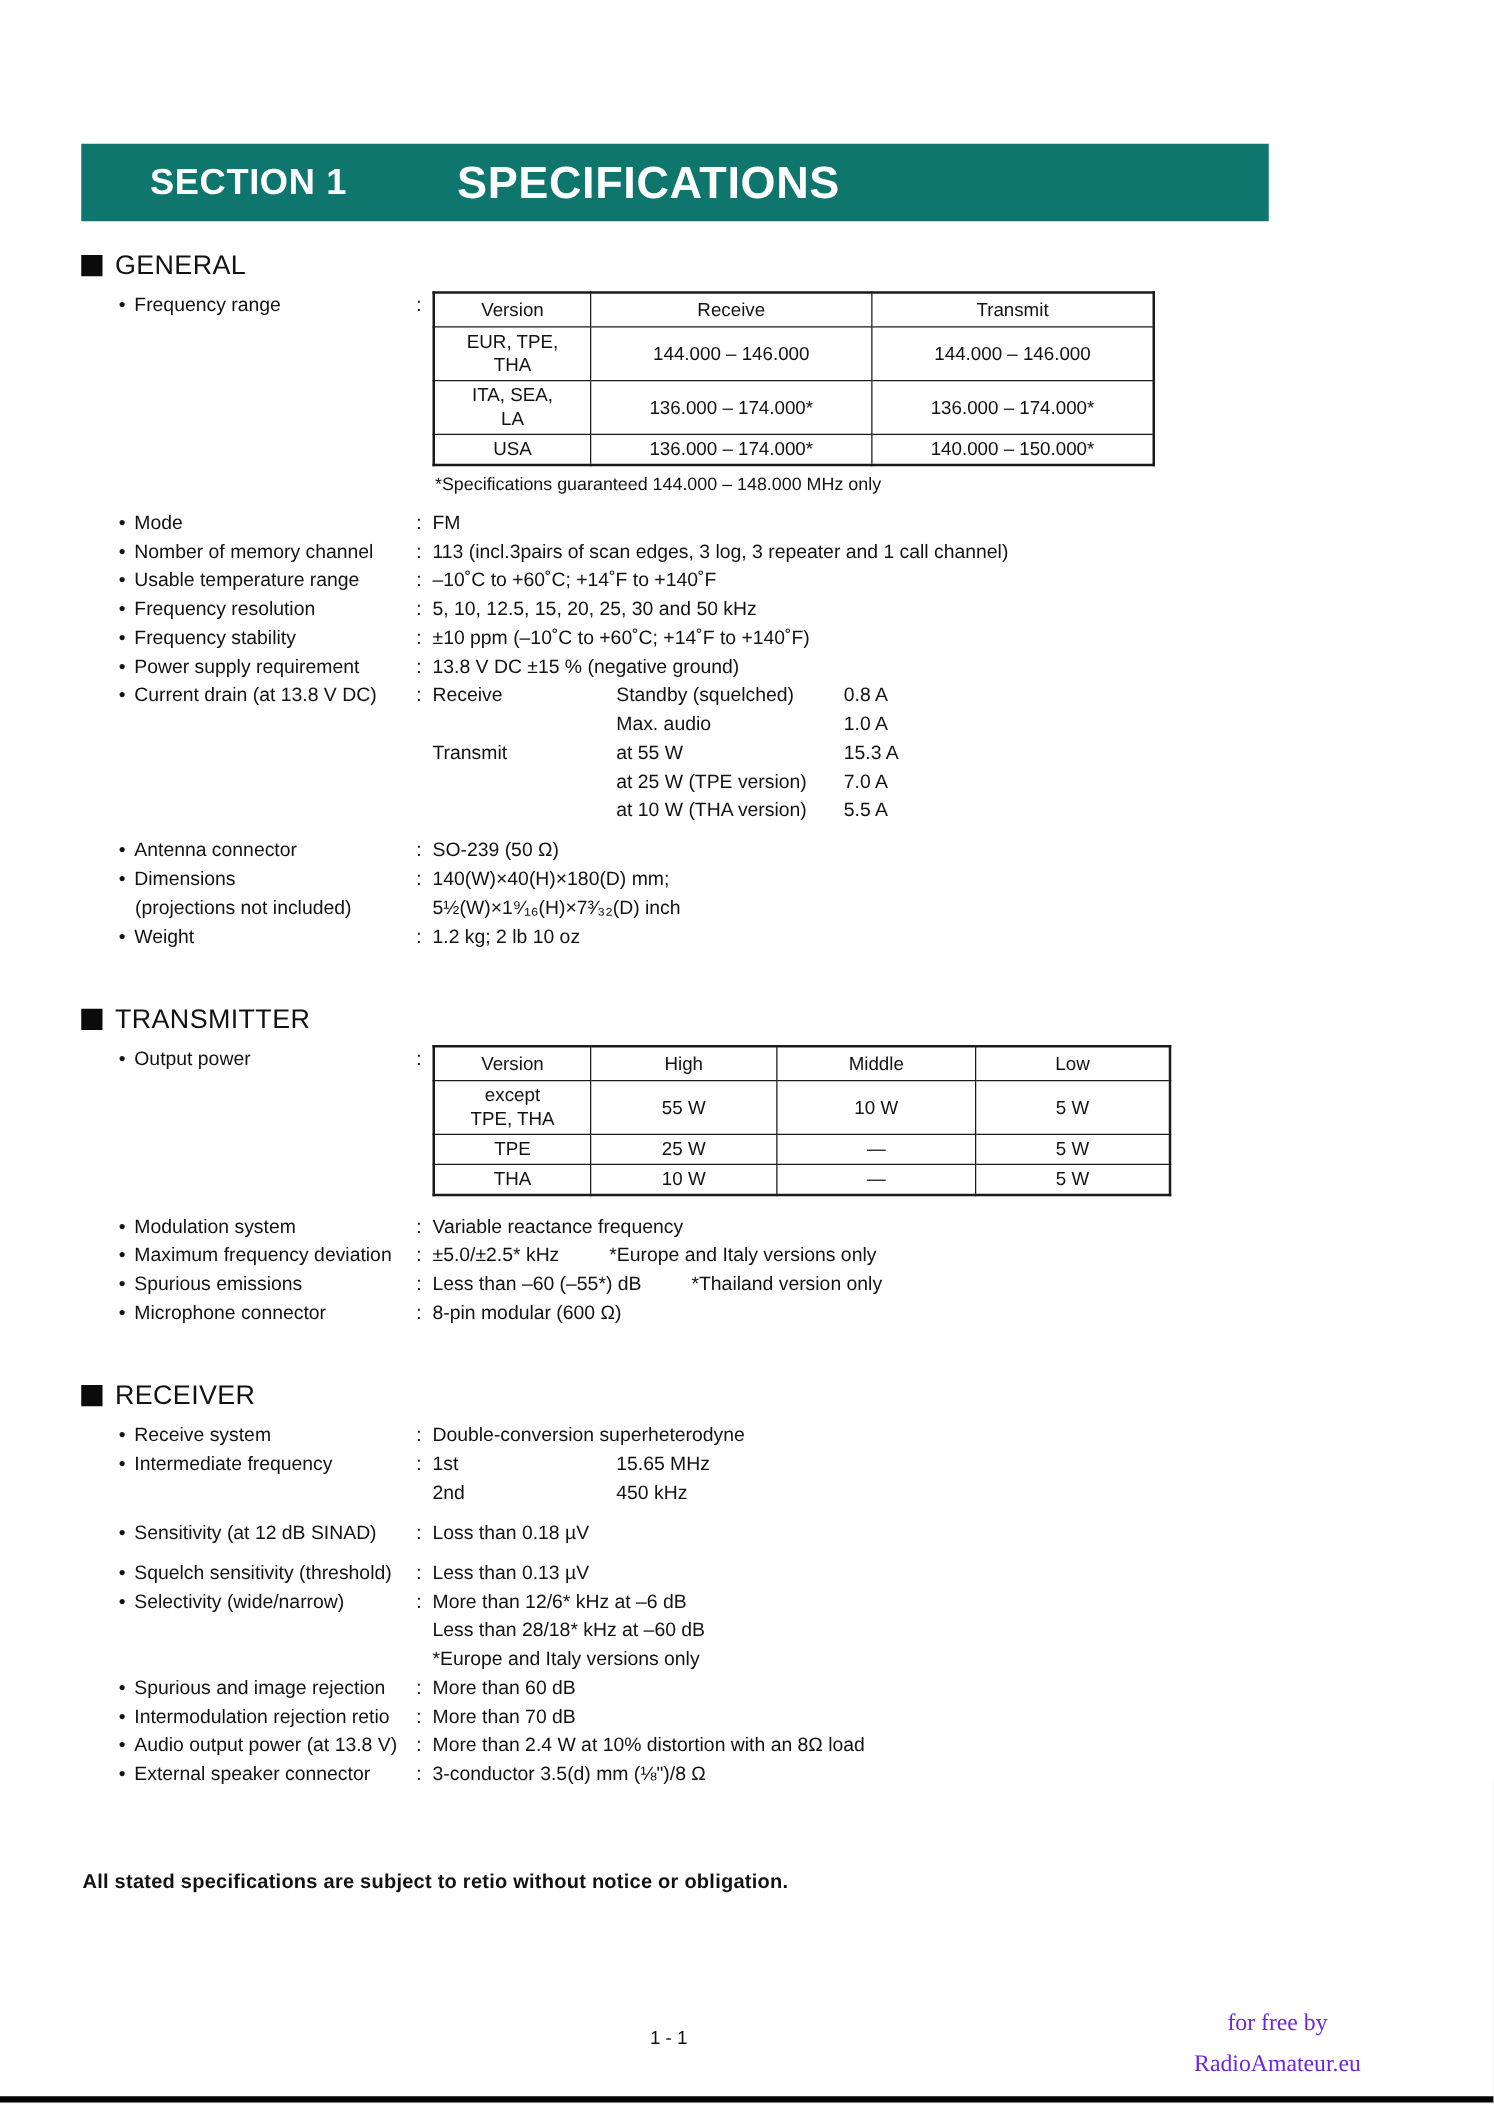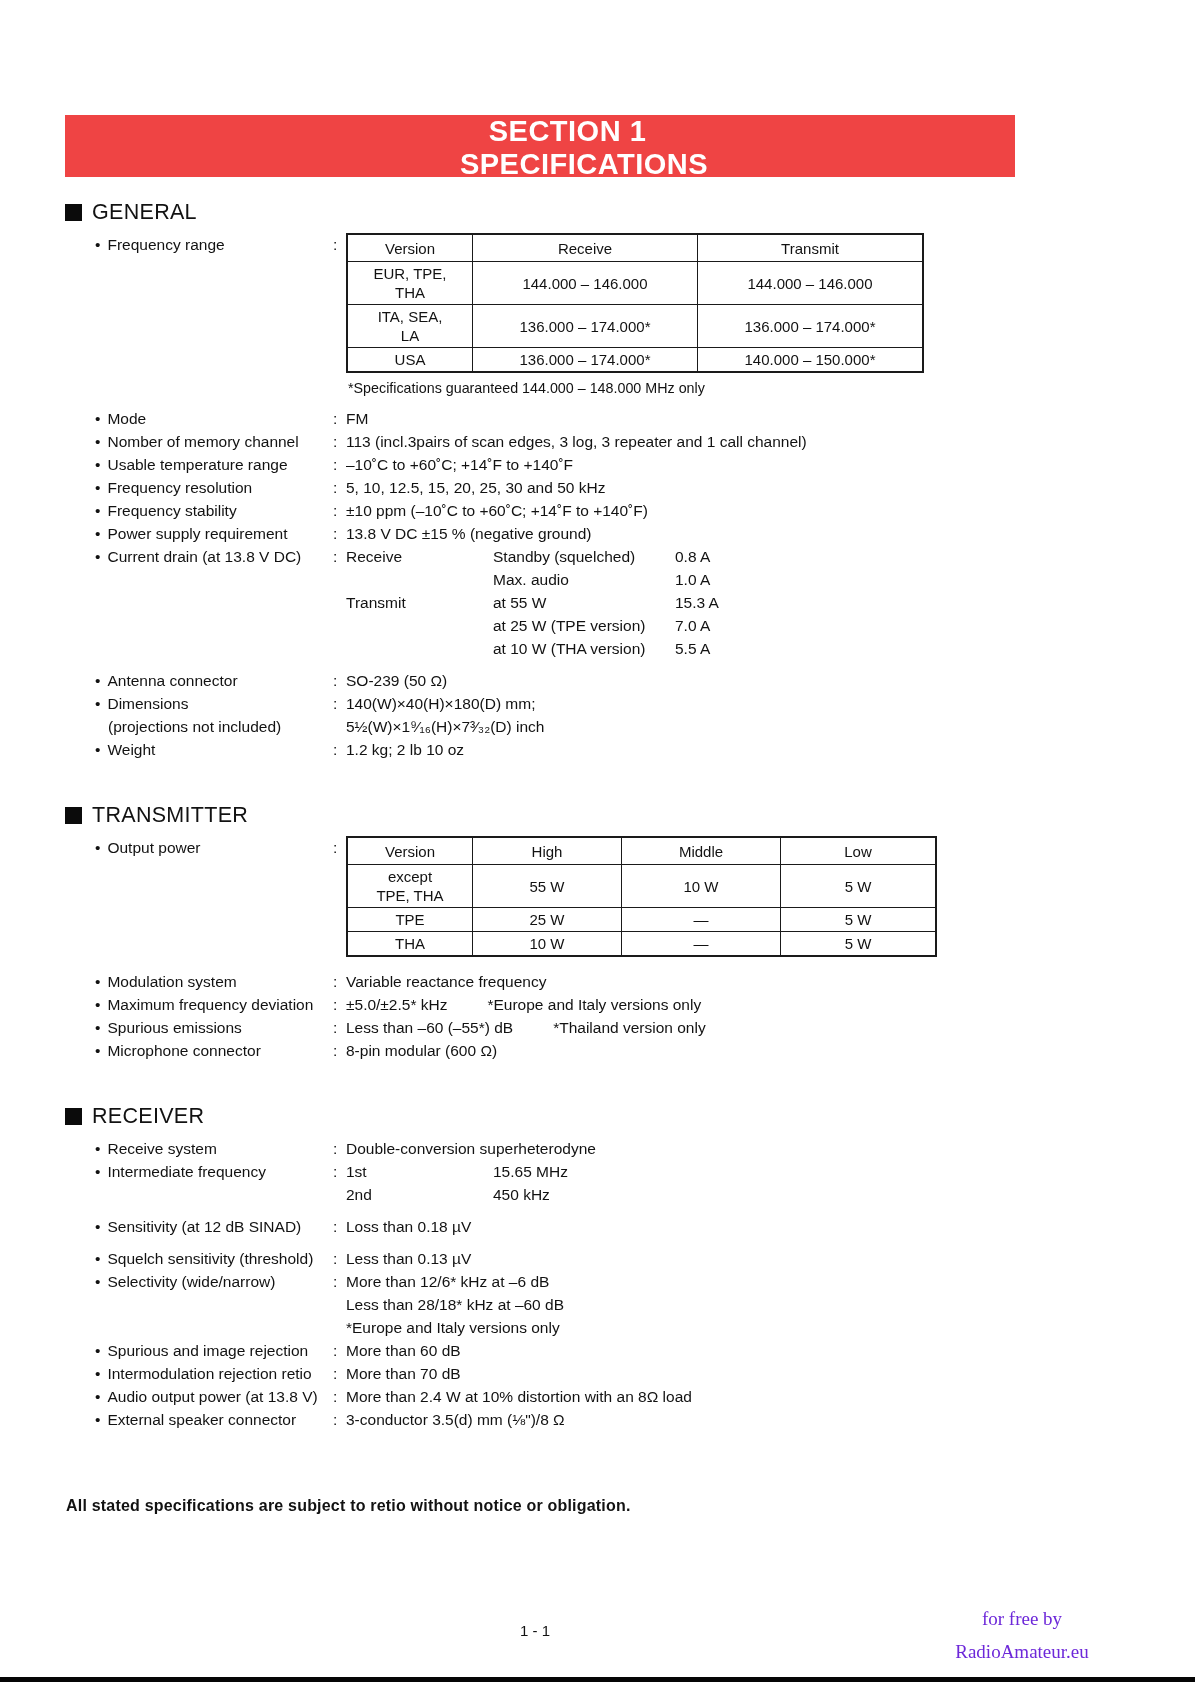--- a/index.html
+++ b/index.html
@@ -6,21 +6,21 @@
   .page{
     position:relative;width:1195px;height:1683px;background:#ffffff;
     font-family:"Liberation Sans",sans-serif;color:#121212;overflow:hidden;
     margin:0 auto;
   }
   .header-bar{
     position:absolute;left:65px;top:115px;width:950px;height:62px;
     background:#050505;color:#fff;display:flex;align-items:center;
   }
   .header-section{margin-left:55px;font-size:29px;font-weight:bold;letter-spacing:.5px;}
-  .header-title{margin-left:88px;font-size:29px;font-weight:bold;letter-spacing:.5px;}
+  .header-title{margin-left:88px;font-size:36px;font-weight:bold;letter-spacing:.5px;}
   .content{position:absolute;left:65px;top:200px;width:1010px;}
   .sec{margin-top:42px;}
   .sec:first-child{margin-top:0;}
   .sec-h{display:flex;align-items:center;margin-bottom:8px;}
   .sq{width:17px;height:17px;background:#0b0b0b;margin-right:10px;flex:none;}
   .sec-title{font-size:21.5px;font-weight:normal;letter-spacing:.3px;}
   .row{display:flex;align-items:flex-start;margin-left:30px;font-size:15.5px;line-height:23px;}
   .row.gap{margin-top:9px;}
   .lab{width:238px;flex:none;}
   .lab1{display:flex;}
@@ -42,21 +42,21 @@
   .footer-disclaimer{position:absolute;left:66px;top:1497px;font-size:16px;font-weight:bold;letter-spacing:.2px;}
   .footer-page{position:absolute;left:0;top:1622px;width:1070px;text-align:center;font-size:15px;}
   .footer-credit{position:absolute;right:58px;top:1602px;width:230px;text-align:center;font-size:19px;line-height:33px;font-family:"Liberation Serif","DejaVu Serif",serif;}
   .bottom-rule{position:absolute;left:0;bottom:1px;width:1195px;height:5px;background:#050505;}
 </style>
 </head>
 <body>
 
 <div class="page">
 
-  <div class="header-bar" style="background: #ef4444; flex-direction: column;">
+  <div class="header-bar" style="background: #0f766e;">
     <span class="header-section">SECTION 1</span>
     <span class="header-title">SPECIFICATIONS</span>
   </div>
 
   <div class="content">
       <div class="sec">
         <div class="sec-h">
           <span class="sq"></span>
           <span class="sec-title">GENERAL</span>
         </div>

